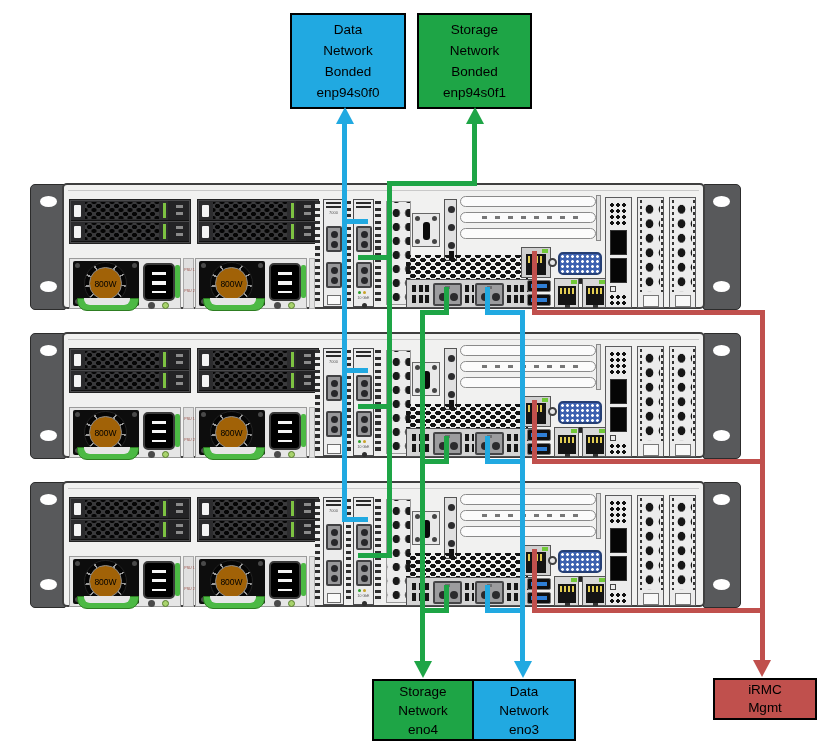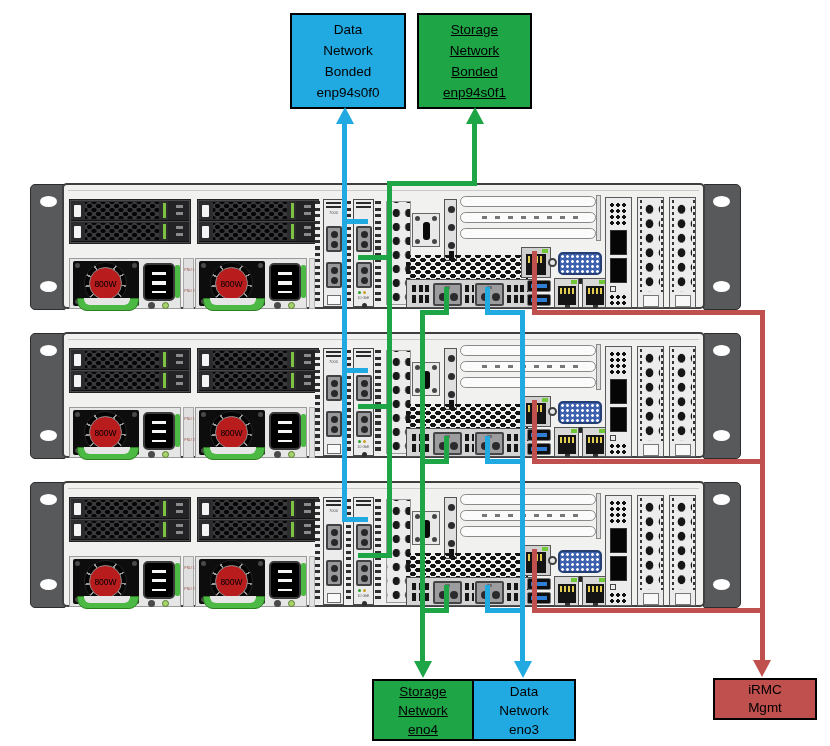--- a/index.html
+++ b/index.html
@@ -4,21 +4,21 @@
 <style>
   html,body{margin:0;padding:0;background:#fff;}
   .stage{position:relative;width:830px;height:746px;background:#fff;overflow:hidden;
          font-family:"Liberation Sans",sans-serif;}
   
   .nbox{position:absolute;border:2px solid #000;color:#000;text-align:center;
         display:flex;flex-direction:column;justify-content:center;z-index:4;}
   .nbox span{display:block;font-size:13.5px;line-height:21px;}
   .nbox.small span{line-height:19px;}
   .bg-blue{background:var(--blue);}
-  .bg-green{background:var(--green);text-decoration:underline;}
+  .bg-green{background:var(--green);}
   .bg-red{background:var(--red);}
   
   .seg{position:absolute;z-index:5;}
   .s-blue{background:var(--blue);} .s-green{background:var(--green);} .s-red{background:var(--red);}
   .arr{position:absolute;width:0;height:0;z-index:6;}
   .arr.up{border-left:9px solid transparent;border-right:9px solid transparent;border-bottom:17px solid #000;}
   .arr.down{border-left:9px solid transparent;border-right:9px solid transparent;border-top:17px solid #000;}
   .arr.a-blue.up{border-bottom-color:var(--blue);} .arr.a-green.up{border-bottom-color:var(--green);}
   .arr.a-blue.down{border-top-color:var(--blue);} .arr.a-green.down{border-top-color:var(--green);}
   .arr.a-red.down{border-top-color:var(--red);}
@@ -45,21 +45,21 @@
   .tray .latch{left:97px;top:0;width:21px;height:19px;background:#232325;}
   .tray .latch i{position:absolute;left:8px;width:7px;height:3px;background:#8a8a8a;}
   .tray .latch i.m1{top:4px;} .tray .latch i.m2{top:11px;}
   
   .psu{top:73px;width:112px;height:51px;background:#e6e6e6;border:1px solid #9a9a9a;}
   .psu.p1{left:5px;} .psu.p2{left:131px;}
   .psu .fanblock{left:3px;top:2px;width:66px;height:45px;background:#0d0d0d;border-radius:2px;}
   .psu .screw{width:5px;height:5px;border-radius:50%;background:#4a4a4a;}
   .psu .fan{left:11px;top:1px;width:43px;height:43px;border-radius:50%;border:1px solid #222;
     background:repeating-conic-gradient(#050505 0 28deg,#9a9a9a 28deg 33deg);}
-  .psu .hub{left:16px;top:6px;width:33px;height:33px;background:#b91c1c;border:1px solid #8a8a8a;border-radius:50%;
+  .psu .hub{left:16px;top:6px;width:33px;height:33px;background:#a16207;border:1px solid #8a8a8a;border-radius:50%;
     font-size:8.5px;line-height:33px;text-align:center;color:#000;}
   .psu .handle{left:4px;top:37px;width:62px;height:13px;background:var(--handlegreen);
     border:1px solid #2e7d22;border-radius:0 0 10px 10px;}
   .psu .handle::after{content:"";position:absolute;left:6px;top:-1px;width:46px;height:7px;background:#e6e6e6;border-radius:0 0 6px 6px;}
   .psu .inlet{left:73px;top:4px;width:32px;height:38px;background:#000;border:2px solid #3a3a3a;border-radius:5px;}
   .psu .inlet i{position:absolute;left:7px;top:7px;width:14px;height:21px;
     background:repeating-linear-gradient(#f5f5f5 0 3px,transparent 3px 9.5px);}
   .psu .gbar{left:105px;top:6px;width:5px;height:33px;background:var(--handlegreen);border-radius:2px;}
   .psu .pled{top:43px;width:7px;height:7px;border-radius:50%;}
   .psu .pled.d{left:78px;background:#4a4a4a;} .psu .pled.g{left:92px;background:#A8D36C;border:1px solid #567d2e;}

